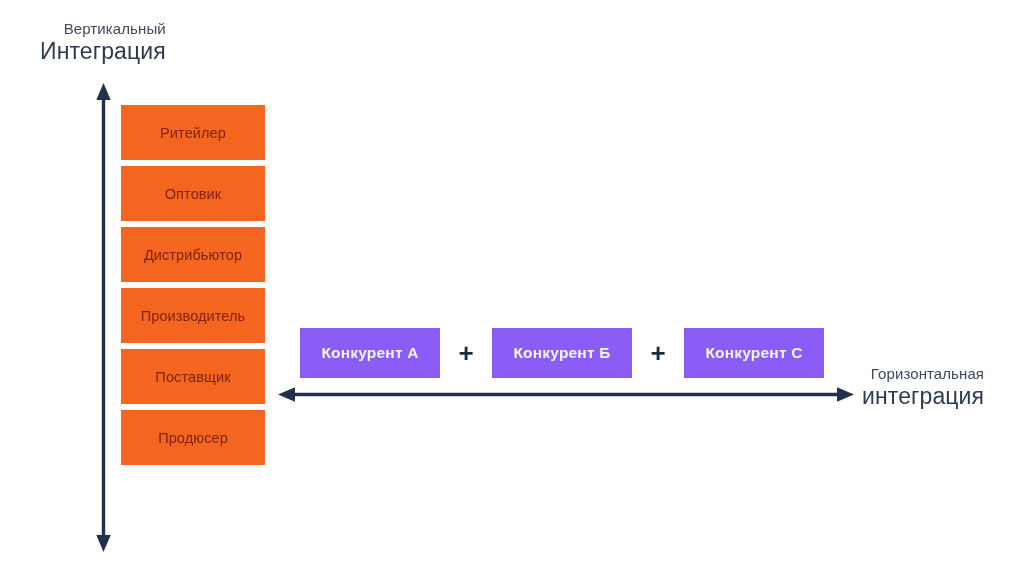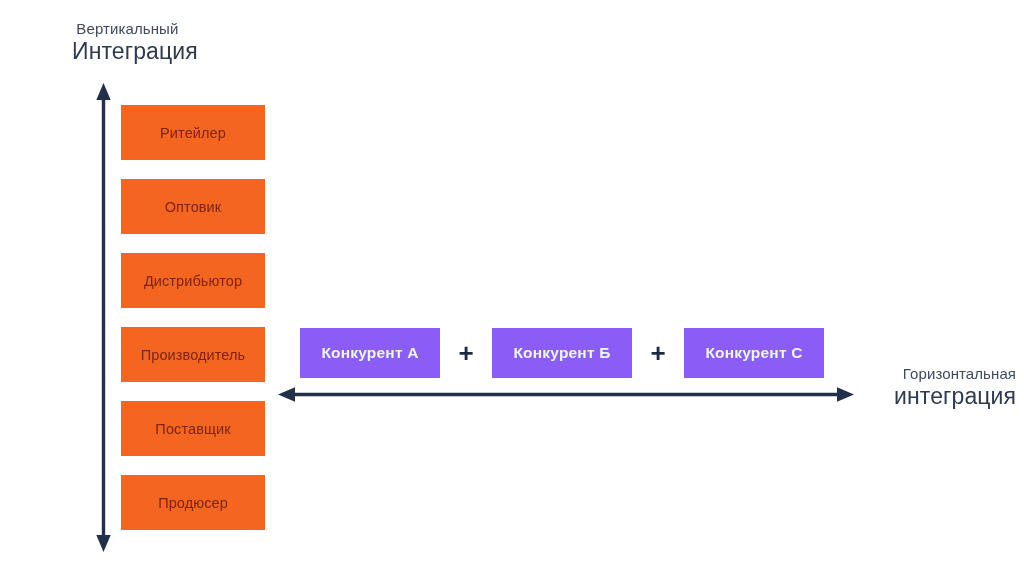--- a/index.html
+++ b/index.html
@@ -30,27 +30,26 @@
     display: block;
     font-size: 15px;
     color: #3f4a5c;
     letter-spacing: 0.1px;
   }
   .axis-title .big {
     display: block;
     font-size: 23px;
     color: #2e3a4e;
     letter-spacing: 0.1px;
-    margin-left: 32px;
   }
 
   #vertical-axis-title {
     left: 40px;
     top: 20px;
-    text-align: center;
+    text-align: right;
   }
   #vertical-axis-title .small { padding-left: 17px; }
 
   #horizontal-axis-title {
     left: 862px;
     top: 365px;
     text-align: right;
   }
   #horizontal-axis-title .small { padding-left: 2px; }
 
@@ -68,21 +67,21 @@
   #vertical-chain {
     position: absolute;
     left: 121px;
     top: 105px;
     width: 144px;
   }
   .vbox {
     position: relative;
     width: 144px;
     height: 55px;
-    margin-bottom: 19px;
+    margin-bottom: 6px;
     background: #f4651f;
     display: flex;
     align-items: center;
     justify-content: center;
   }
   .vbox:last-child { margin-bottom: 12px; }
   .vbox-label {
     font-size: 14.5px;
     color: #7d2410;
     letter-spacing: 0.1px;

